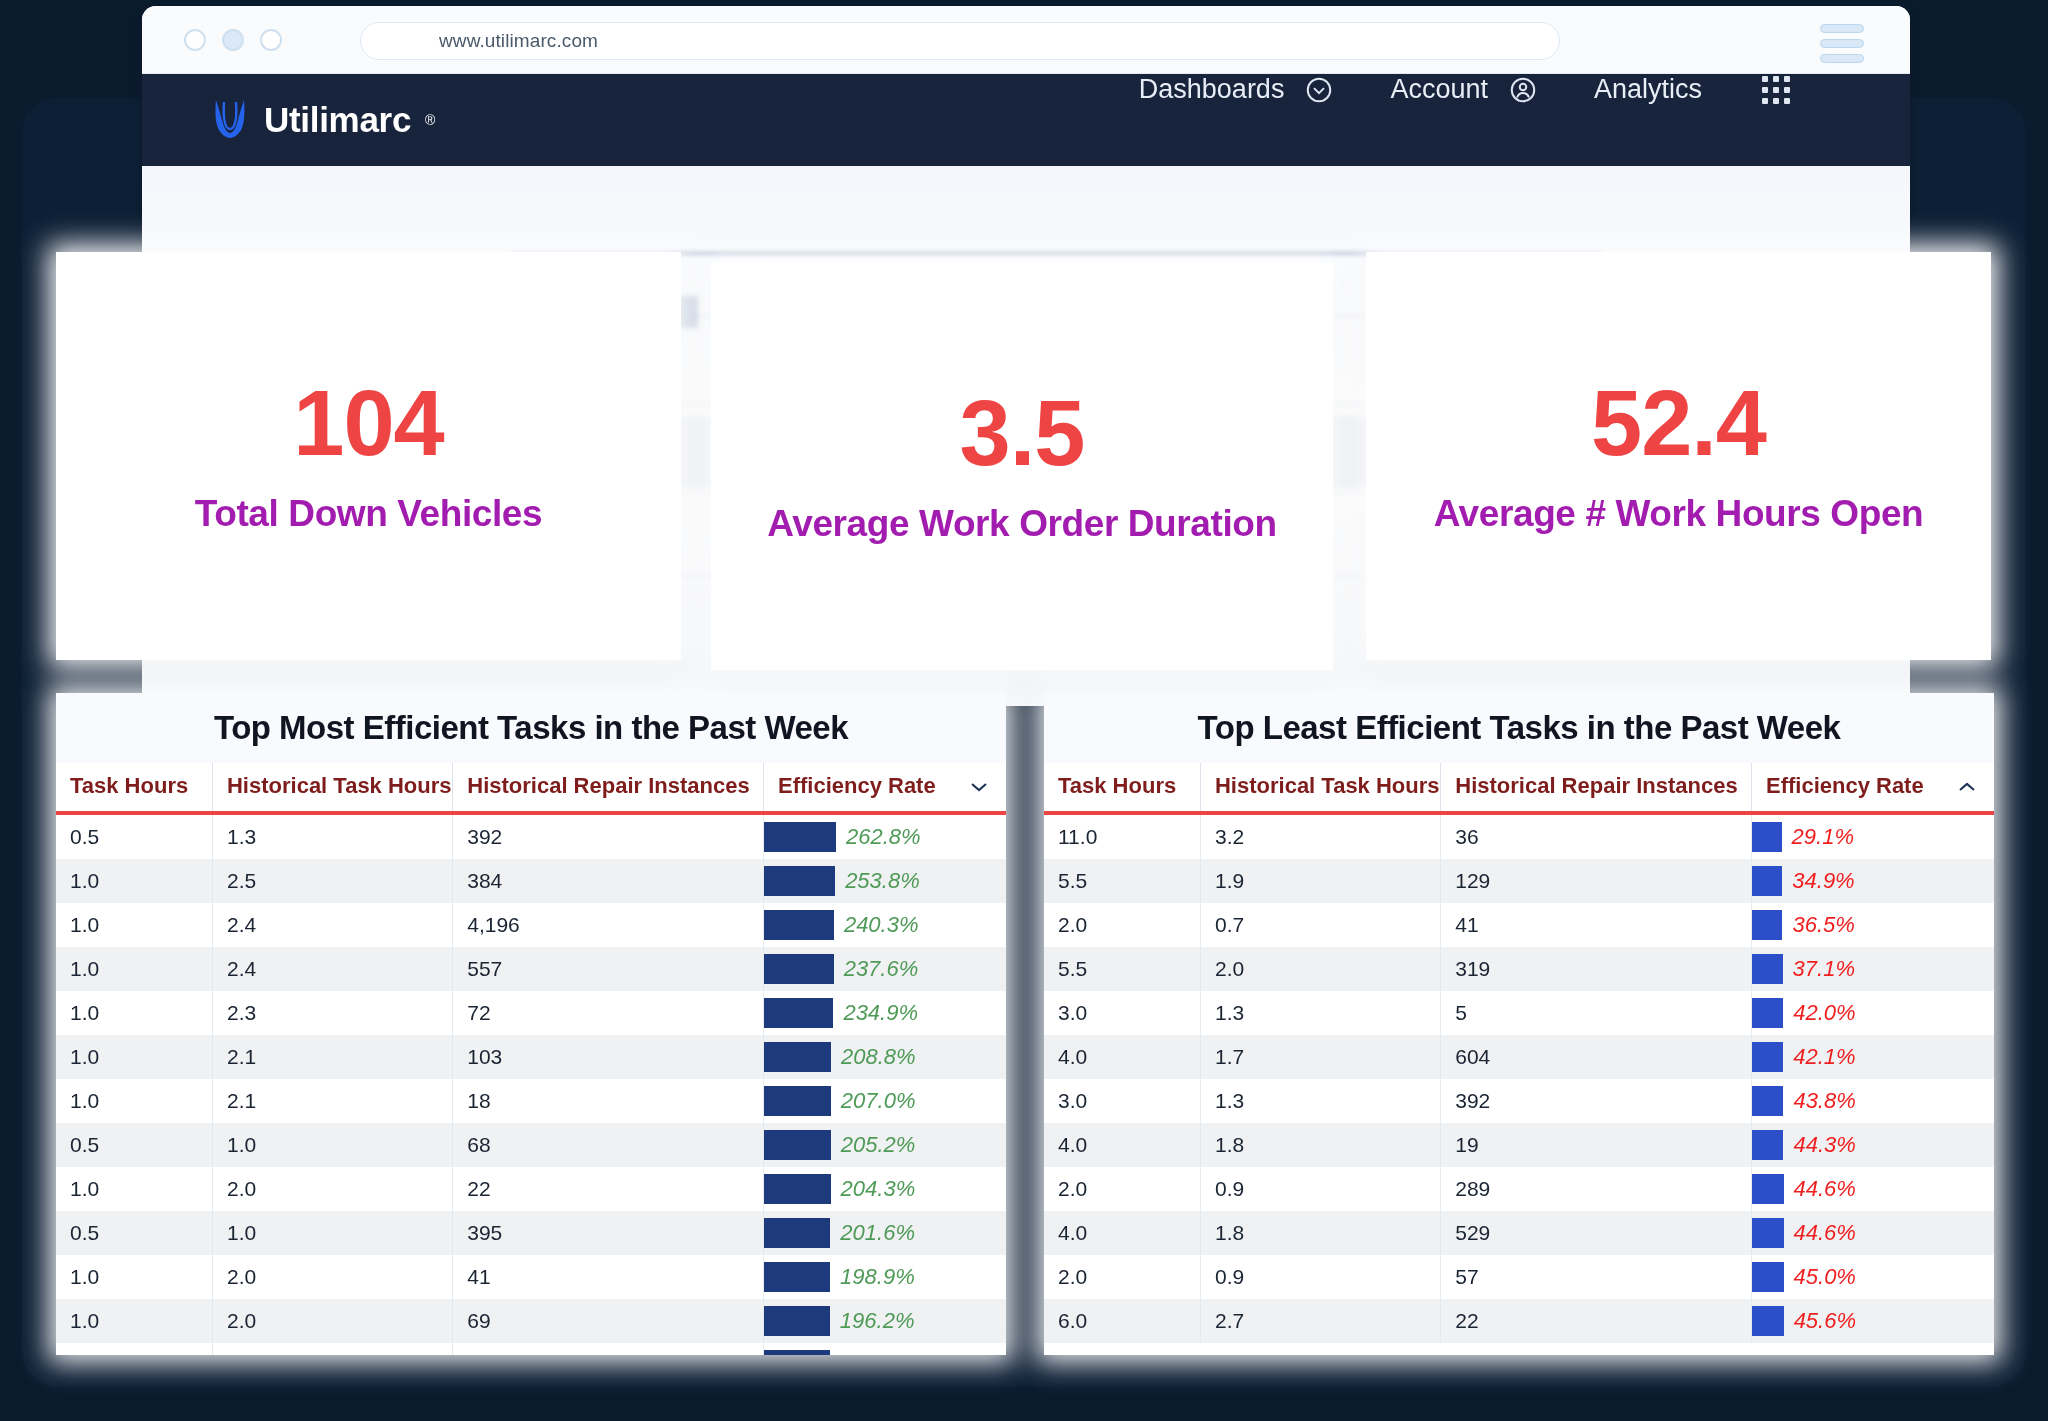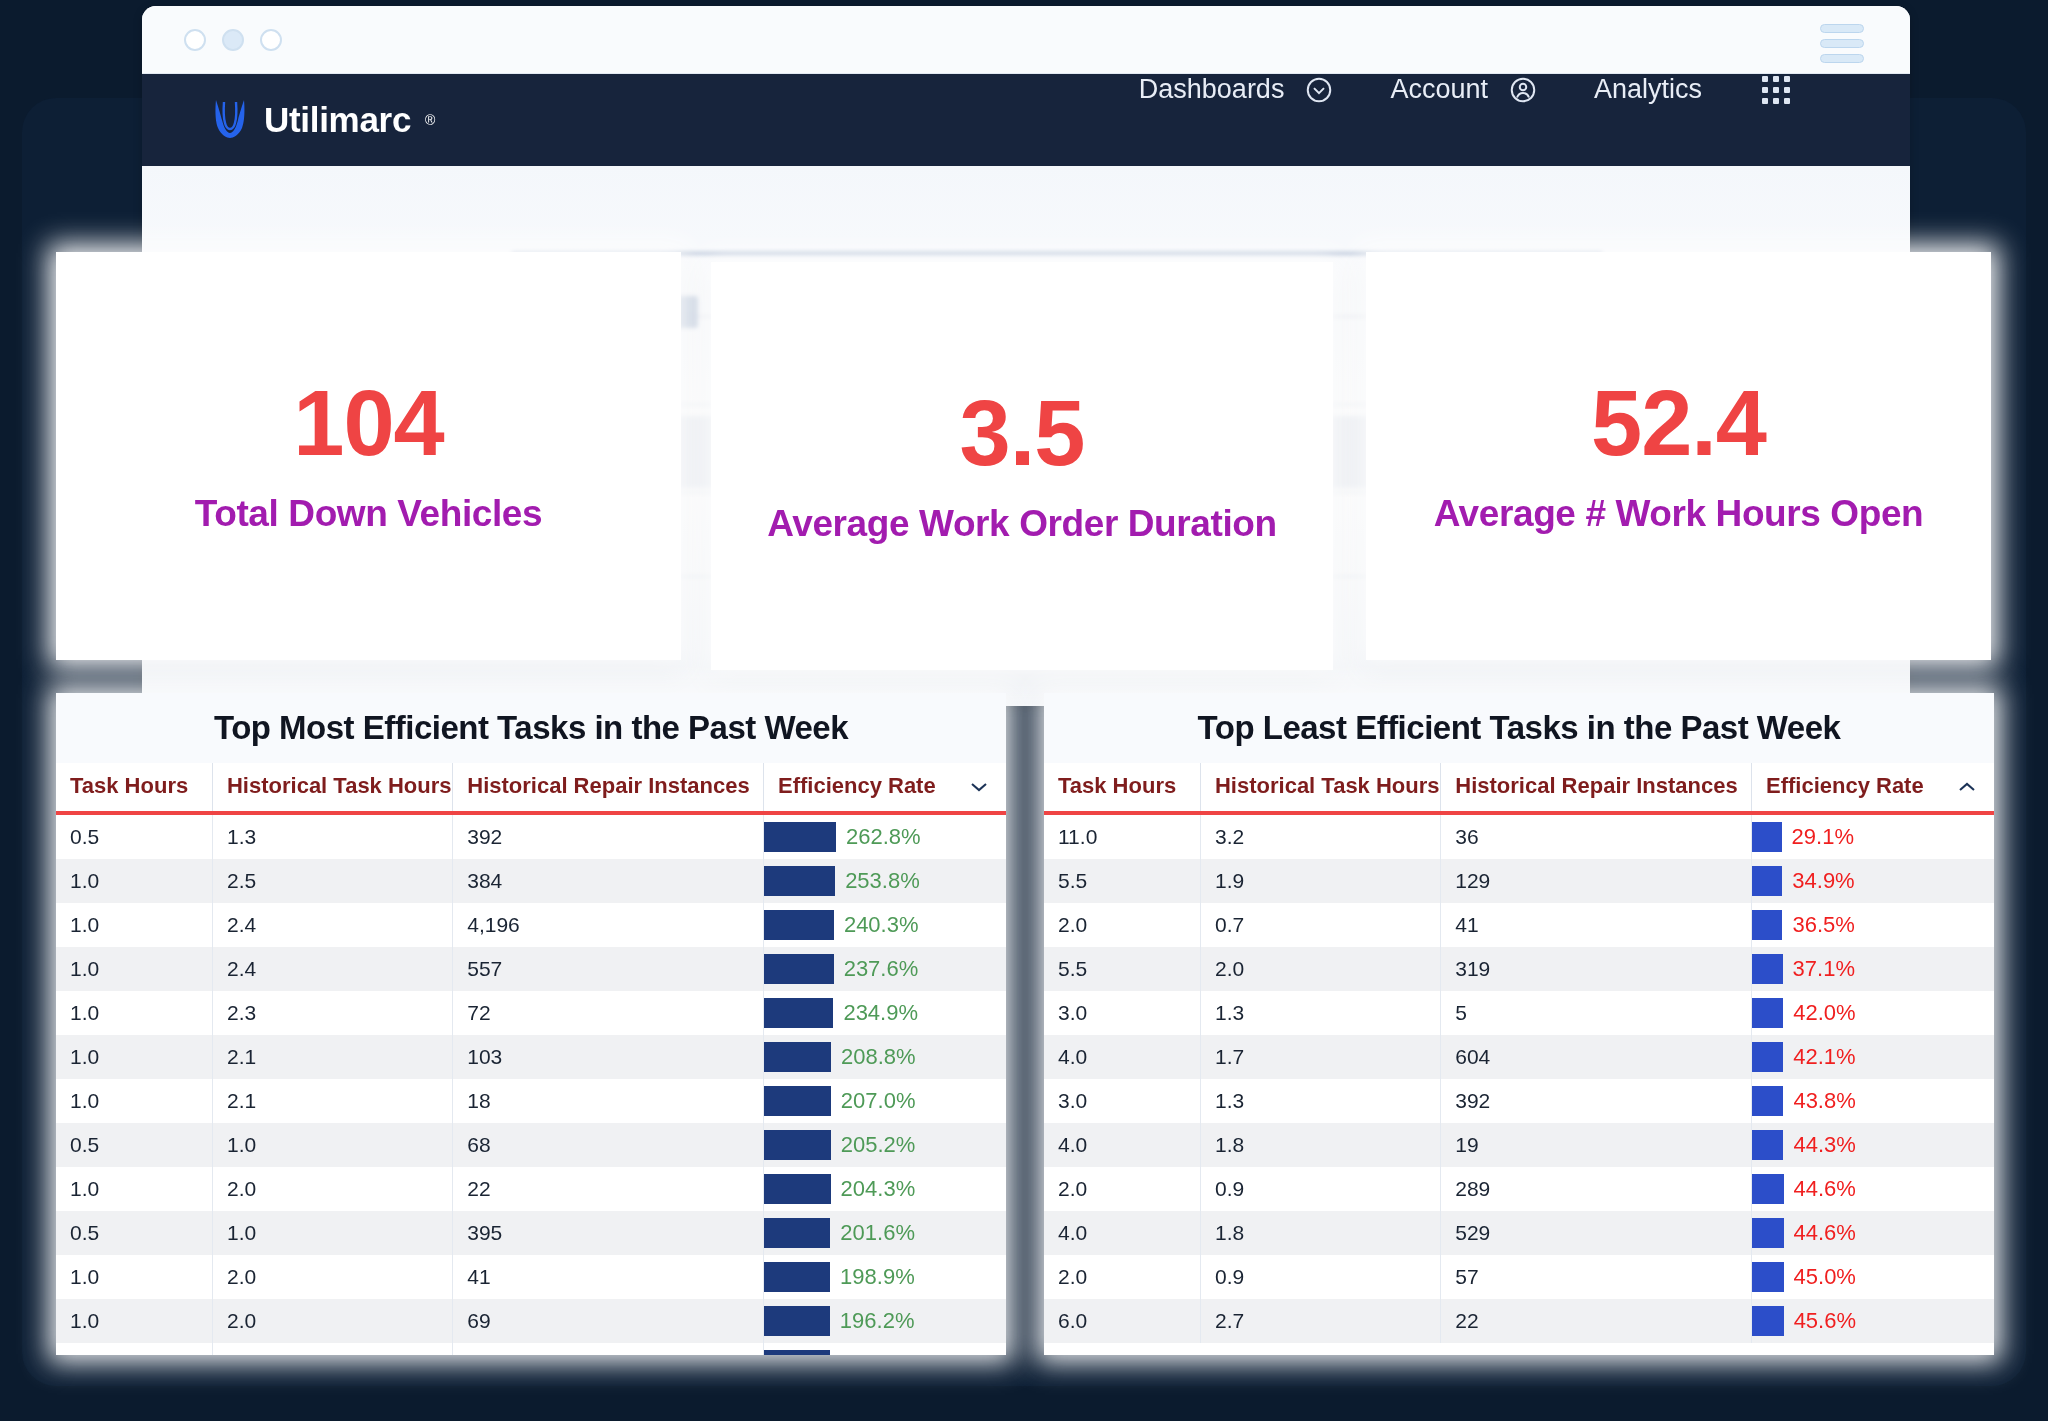--- a/index.html
+++ b/index.html
@@ -147,21 +147,21 @@
   .tbl thead th:first-child { border-left: none; }
   .tbl tbody td {
     padding: 7px 0 7px 14px;
     border-left: 1px solid #e4e9f0;
     white-space: nowrap; height: 35px;
   }
   .tbl tbody td:first-child { border-left: none; }
   .tbl tbody tr:nth-child(even) { background: #f0f1f3; }
   .sort-ic { float: right; margin-right: 18px; font-weight: 700; }
 
-  .effcell { position: relative; padding-left: 0 !important; }
+  .effcell { position: relative; padding-left: 0 !important; font-style: italic; }
   .effwrap { display: flex; align-items: center; height: 30px; }
   .bar { height: 30px; background: #1d3a7c; flex: 0 0 auto; }
   .bar.lo { background: #2c4ec9; }
   .pct { margin-left: 10px; font-size: 22px; white-space: nowrap; }
   .pct.good { color: #4e9a57; }
   .pct.bad  { color: #f01f1f; }
 
   
   .c1 { width: 140px; } .c2 { width: 215px; } .c3 { width: 278px; } .c4 { width: 217px; }
 </style>
@@ -172,20 +172,23 @@
 
   <div class="backdrop"></div>
 
   <div class="browser">
 
     <div class="chrome-bar">
       <div class="dots">
         <span class="dot"></span>
         <span class="dot d2"></span>
         <span class="dot"></span>
+      </div>
+      <div class="url-bar">
+        <span>www.utilimarc.com</span>
       </div>
       <div class="hamburger">
         <i></i>
         <i></i>
         <i></i>
       </div>
     </div>
 
     <div class="navbar">
       <div class="brand">

